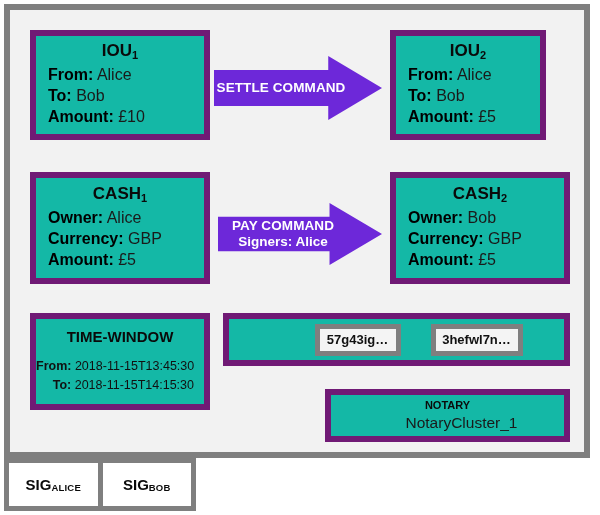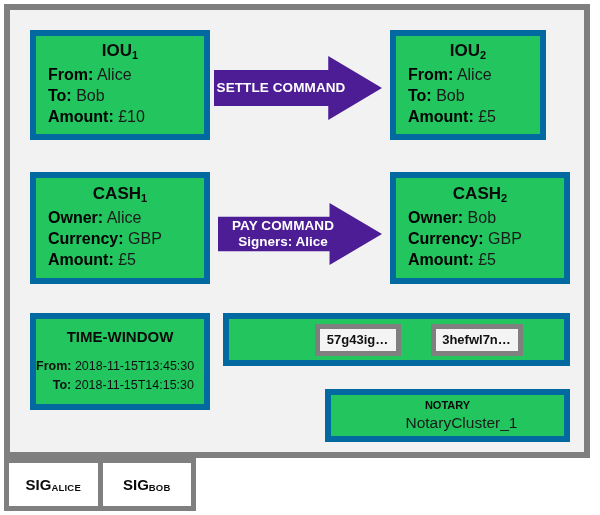--- a/index.html
+++ b/index.html
@@ -24,22 +24,22 @@
     height: 454px;
     box-sizing: border-box;
     border: 6px solid #7f7f7f;
     background: #f2f2f2;
   }
 
   
   .gbox {
     position: absolute;
     box-sizing: border-box;
-    border: 6px solid #0369a1;
-    background: #22c55e;
+    border: 6px solid #701a75;
+    background: #14b8a6;
   }
   .gbox-inner {
     width: 100%;
     height: 100%;
     box-sizing: border-box;
     display: flex;
     flex-direction: column;
     justify-content: center;
   }
 
@@ -71,21 +71,21 @@
     color: #000000;
   }
   .field-val {
     font-weight: normal;
     color: #1a1a1a;
   }
 
   
   .cmd-arrow {
     position: absolute;
-    background: #4c1d95;
+    background: #6d28d9;
     display: flex;
     flex-direction: column;
     align-items: center;
     justify-content: center;
     color: #ffffff;
     clip-path: polygon(0% 22%, 68% 22%, 68% 0%, 100% 50%, 68% 100%, 68% 78%, 0% 78%);
   }
   .cmd-line1 {
     font-size: 13.5px;
     font-weight: bold;

